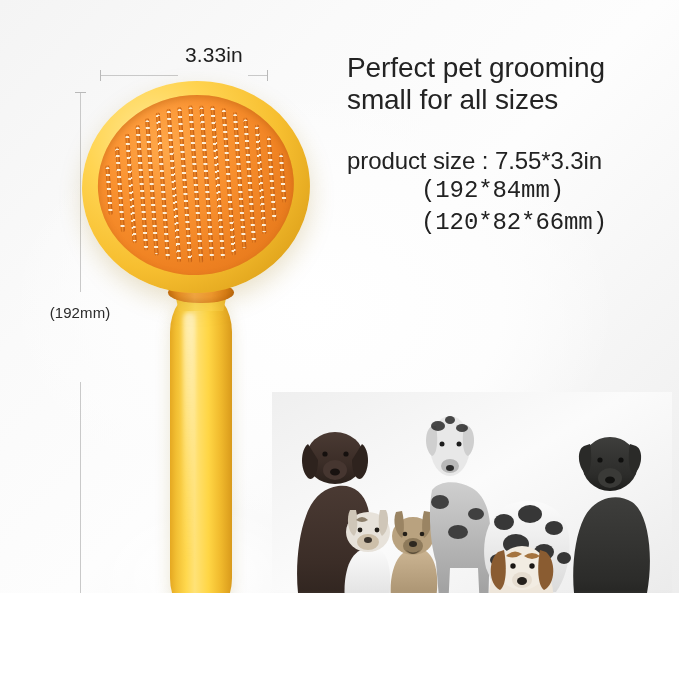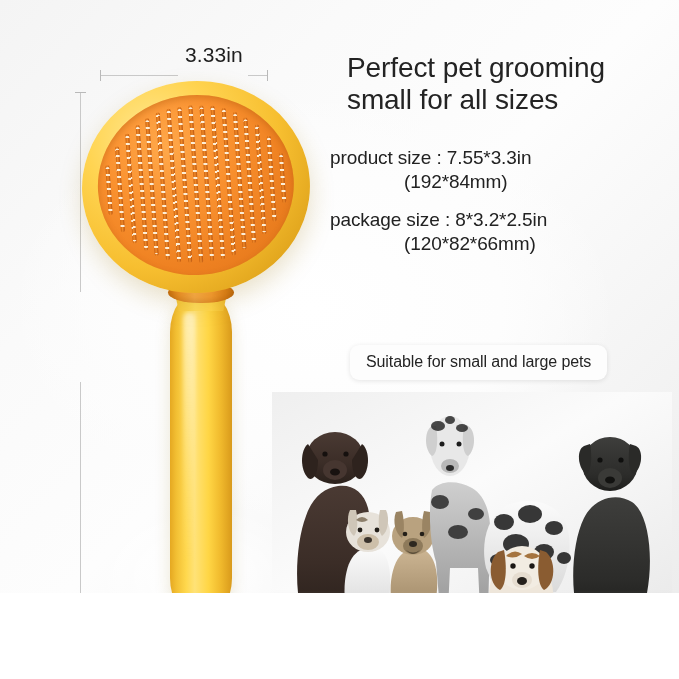--- a/index.html
+++ b/index.html
@@ -98,24 +98,24 @@
     background:radial-gradient(ellipse at 50% 50%, rgba(255,255,255,.98) 0%, rgba(255,255,255,.6) 38%, rgba(255,255,255,0) 72%);
     pointer-events:none;
   }
 
   
   #title{
     position:absolute;left:347px;top:52px;width:320px;
     font-size:28px;font-weight:300;color:#232323;line-height:1.16;letter-spacing:-.1px;
   }
   .spec{
-    position:absolute;left:330px;font-size:19px;font-weight:400;
+    position:absolute;left:347px;font-size:24px;font-weight:400;
     color:#222;line-height:1.26;letter-spacing:-.1px;
   }
-  .spec .sub{display:block;padding-left:74px;}
+  .spec .sub{display:block;padding-left:74px;font-family:Liberation Mono, monospace;}
 
   #badge{
     position:absolute;left:350px;top:345px;
     padding:8px 16px 9px;border-radius:9px;
     background:#fdfdfd;color:#242424;
     font-size:16px;font-weight:400;letter-spacing:-.1px;white-space:nowrap;
     box-shadow:0 1px 5px rgba(0,0,0,.10);
   }
 
   
@@ -142,20 +142,21 @@
     <span class="big">3.33in</span>
   </div>
 
   <div class="dim-line v-seg" style="left:80px;top:92px;height:200px;"></div>
   <div class="cap cap-h" style="left:75px;top:92px;"></div>
 
   <div class="dim-line v-seg" style="left:80px;top:382px;height:238px;"></div>
   <div class="cap cap-h" style="left:75px;top:620px;"></div>
 
   <div class="dim-label" style="left:14px;top:305px;width:132px;">
+    <span class="small">(192mm)</span>
   </div>
 
   <div id="brush">
     <div class="glow"></div>
 
     <div class="handle"></div>
     <div class="neck"></div>
     <div class="ring"></div>
 
     <div class="head-outer">
@@ -201,25 +202,23 @@
   </div>
 
   <div id="title">Perfect pet grooming small for all sizes</div>
 
   <div class="spec" style="top:146px;">
     <span>product size : 7.55*3.3in</span>
     <span class="sub">(192*84mm)</span>
   </div>
 
   <div class="spec" style="top:208px;">
-    <span>package size : 8*3.2*2.5in</span>
     <span class="sub">(120*82*66mm)</span>
   </div>
 
-  <div id="badge">Suitable for small and large pets</div>
 
   <div id="dogs">
     <svg viewBox="0 0 400 232" preserveAspectRatio="none" aria-hidden="true">
       <defs>
         <linearGradient id="bgph" x1="0" y1="0" x2="1" y2="1">
           <stop offset="0%" stop-color="#efefef"></stop>
           <stop offset="45%" stop-color="#fbfbfb"></stop>
           <stop offset="100%" stop-color="#e9e9e9"></stop>
         </linearGradient>
         <linearGradient id="choc" x1="0" y1="0" x2="0" y2="1">

